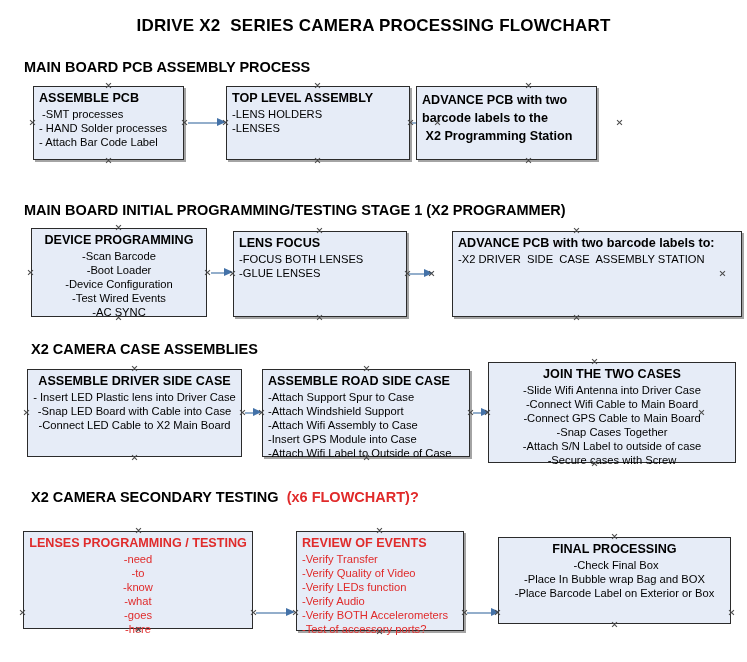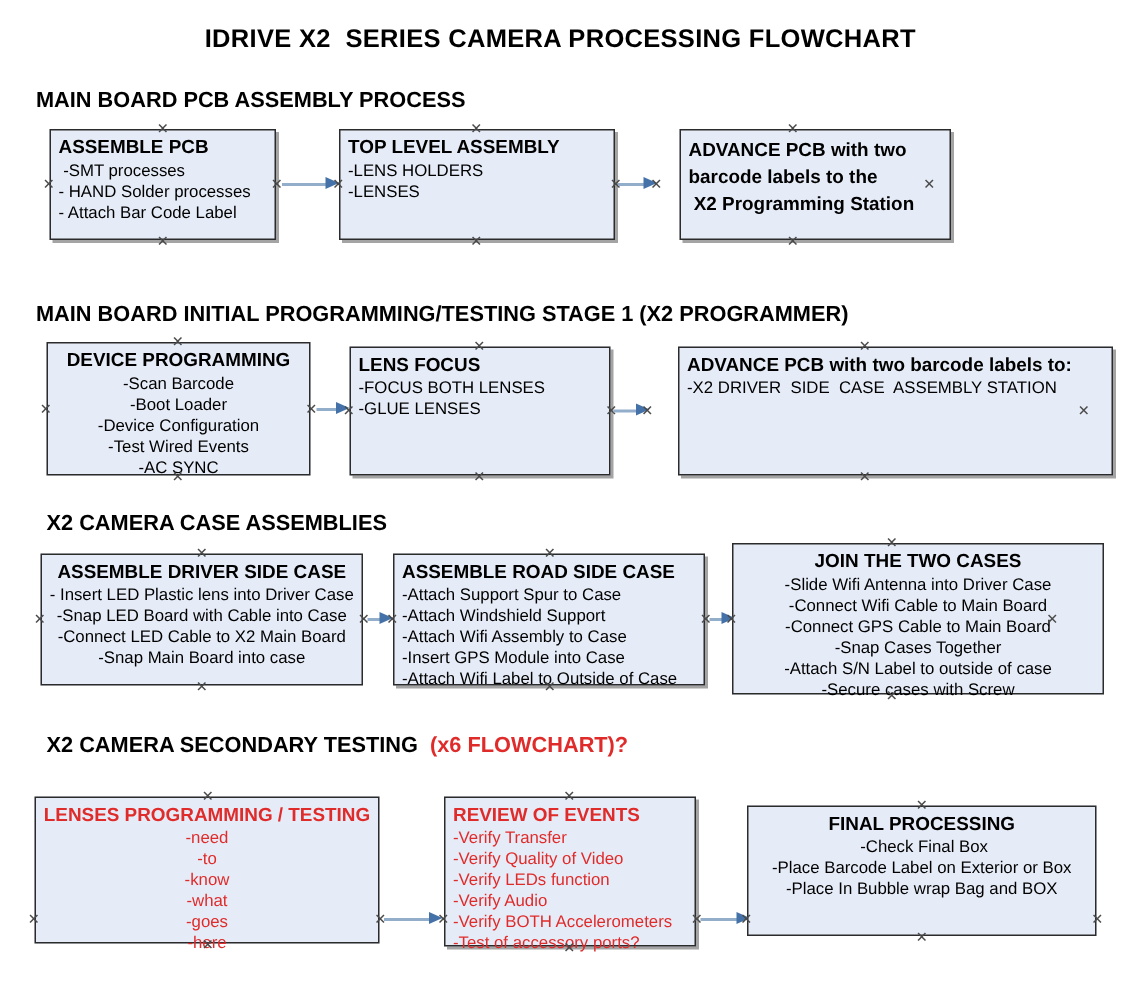--- a/index.html
+++ b/index.html
@@ -140,21 +140,21 @@
   <div class="handle" style="left:314px; top:82px;"></div>
   <div class="handle" style="left:314px; top:157px;"></div>
   <div class="handle" style="left:222px; top:119px;"></div>
   <div class="handle" style="left:407px; top:119px;"></div>
 
   <div class="arrow" style="left:412px; top:118px; width:26px;">
     <div class="shaft"></div>
     <div class="head"></div>
   </div>
 
-  <div class="node" style="left:453px; top:86px; width:181px; height:74px;">
+  <div class="node" style="left:416px; top:86px; width:181px; height:74px;">
     <div class="bigtitle">ADVANCE PCB with two</div>
     <div class="bigtitle">barcode labels to the</div>
     <div class="bigtitle"> X2 Programming Station</div>
   </div>
   <div class="handle" style="left:525px; top:82px;"></div>
   <div class="handle" style="left:525px; top:157px;"></div>
   <div class="handle" style="left:434px; top:119px;"></div>
   <div class="handle" style="left:616px; top:119px;"></div>
 
   <div class="section-head" style="left:24px; top:202px;">MAIN BOARD INITIAL PROGRAMMING/TESTING STAGE 1 (X2 PROGRAMMER)</div>
@@ -201,21 +201,20 @@
   <div class="handle" style="left:428px; top:270px;"></div>
   <div class="handle" style="left:719px; top:270px;"></div>
 
   <div class="section-head" style="left:31px; top:341px;">X2 CAMERA CASE ASSEMBLIES</div>
 
   <div class="node plain" style="left:27px; top:369px; width:215px; height:88px;">
     <div class="title">ASSEMBLE DRIVER SIDE CASE</div>
     <div class="line">- Insert LED Plastic lens into Driver Case</div>
     <div class="line">-Snap LED Board with Cable into Case</div>
     <div class="line">-Connect LED Cable to X2 Main Board</div>
-    <div class="line">-Snap Main Board into case</div>
   </div>
   <div class="handle" style="left:131px; top:365px;"></div>
   <div class="handle" style="left:131px; top:454px;"></div>
   <div class="handle" style="left:23px; top:409px;"></div>
   <div class="handle" style="left:239px; top:409px;"></div>
 
   <div class="arrow" style="left:245px; top:408px; width:17px;">
     <div class="shaft"></div>
     <div class="head"></div>
   </div>
@@ -288,21 +287,21 @@
   <div class="handle" style="left:461px; top:609px;"></div>
 
   <div class="arrow" style="left:467px; top:608px; width:33px;">
     <div class="shaft"></div>
     <div class="head"></div>
   </div>
 
   <div class="node plain" style="left:498px; top:537px; width:233px; height:87px;">
     <div class="title">FINAL PROCESSING</div>
     <div class="line"> -Check Final Box</div>
+    <div class="line">-Place In Bubble wrap Bag and BOX</div>
     <div class="line">-Place Barcode Label on Exterior or Box</div>
-    <div class="line">-Place In Bubble wrap Bag and BOX</div>
   </div>
   <div class="handle" style="left:611px; top:533px;"></div>
   <div class="handle" style="left:611px; top:621px;"></div>
   <div class="handle" style="left:494px; top:609px;"></div>
   <div class="handle" style="left:728px; top:609px;"></div>
 
 </div>
 
 </body></html>

